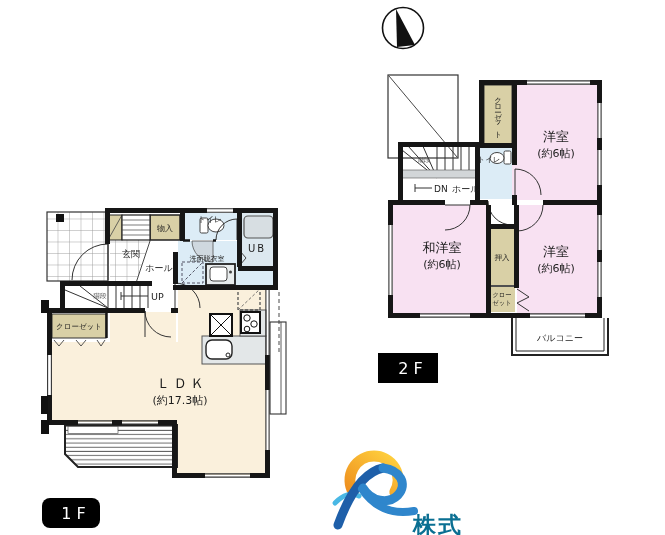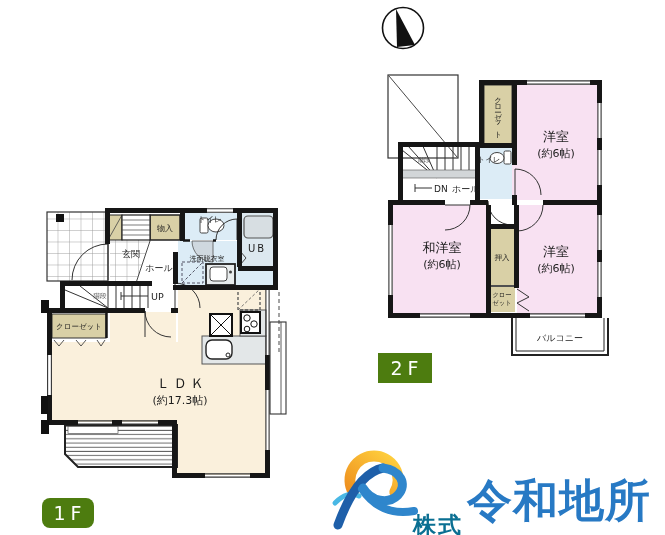--- a/index.html
+++ b/index.html
@@ -5,23 +5,23 @@
   html,body{margin:0;padding:0;background:#fff;}
   #canvas{position:relative;width:665px;height:535px;background:#fff;overflow:hidden;
           font-family:"DejaVu Sans","Liberation Sans",sans-serif;}
   svg text{font-family:"DejaVu Sans","Liberation Sans",sans-serif;fill:#1d1d1d;}
   .mid{text-anchor:middle;}
   .s6{font-size:6.3px}.s65{font-size:6.5px}.s7{font-size:7px}.s75{font-size:7.5px}
   .s8{font-size:8px}.s9{font-size:9px}.s95{font-size:9.5px}.s10{font-size:10px}
   .s11{font-size:11px}.s13{font-size:13px}.s14{font-size:14px}
   .gray{fill:#555}
   .vert{writing-mode:vertical-rl;text-orientation:upright;}
-  .floor-tag{position:absolute;background:#4d7c0f;color:#fff;display:flex;
-             align-items:center;justify-content:center;font-size:19px;
-             letter-spacing:5px;padding-left:4px;}
+  .floor-tag{position:absolute;background:#000000;color:#fff;display:flex;
+             align-items:center;justify-content:center;font-size:16px;
+             letter-spacing:5px;padding-left:10px;}
   #tag1f{left:42px;top:498px;width:48px;height:30px;border-radius:8px;}
   #tag2f{left:378px;top:353px;width:50px;height:30px;}
   .corp{position:absolute;left:413px;top:468px;color:#0a6f92;font-weight:bold;
         font-size:23px;line-height:26px;letter-spacing:2px;margin-top:44px;}
   .corp div{white-space:nowrap;}
   .logo-name{position:absolute;left:467px;top:471px;color:#2779c4;font-weight:bold;
         font-size:45px;letter-spacing:1px;white-space:nowrap;}
 </style>
 </head>
 <body>
@@ -275,15 +275,14 @@
 
 
 <div class="floor-tag" id="tag1f">1F</div>
 <div class="floor-tag" id="tag2f">2F</div>
 
 
 <div class="corp">
   <div>株式</div>
   <div>会社</div>
 </div>
-<div class="logo-name">令和地所</div>
 
 </div>
 
 </body></html>

